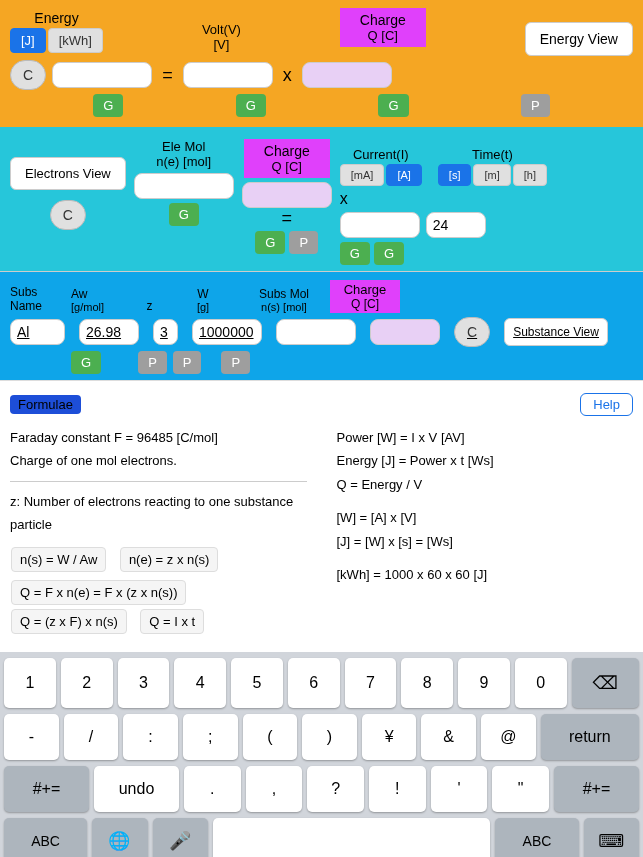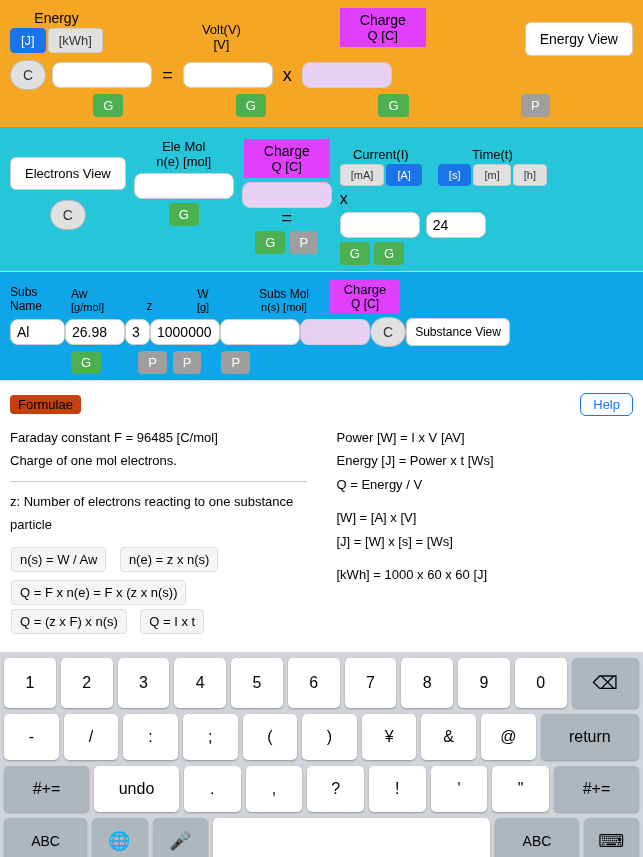--- a/index.html
+++ b/index.html
@@ -116,21 +116,21 @@
       padding: 12px 10px;
       border-top: 1px solid #ddd;
     }
     .formulae-header {
       display: flex;
       justify-content: space-between;
       align-items: center;
       margin-bottom: 10px;
     }
     .formulae-tag {
-      background: #c2410c;
+      background: #1d4ed8;
       border-radius: 4px;
       padding: 2px 8px;
       font-size: 13px;
       text-align: center;
     }
     .help-btn {
       background: white;
       border: 1px solid #1a73e8;
       border-radius: 6px;
       color: #1a73e8;
@@ -354,21 +354,21 @@
     <div style="width:80px; text-align:center;">
       <div>Subs Mol</div>
       <div style="font-size:11px;">n(s) [mol]</div>
     </div>
     <div style="background:#e040fb; padding:2px 8px; text-align:center; min-width:70px;">
       <div style="font-size:13px; font-weight:500;">Charge</div>
       <div style="font-size:12px;">Q [C]</div>
     </div>
   </div>
 
-  <div style="display:flex; gap:0; align-items:center; margin-bottom:4px;">
+  <div style="display:flex; gap:14px; align-items:center; margin-bottom:4px;text-decoration:underline;">
     <input class="input-field" style="width: 55px;" value="Al">
     <input class="input-field" style="width: 60px;" value="26.98">
     <input class="input-field" style="width: 25px;" value="3">
     <input class="input-field" style="width: 70px;" value="1000000">
     <input class="input-field" style="width: 80px;" value="">
     <input class="input-field" style="width: 70px; background: rgb(232, 208, 245);" value="">
     <button class="c-btn">C</button>
     <button class="energy-view-btn" style="font-size:12px; padding:6px 8px;">Substance View</button>
   </div>
 

